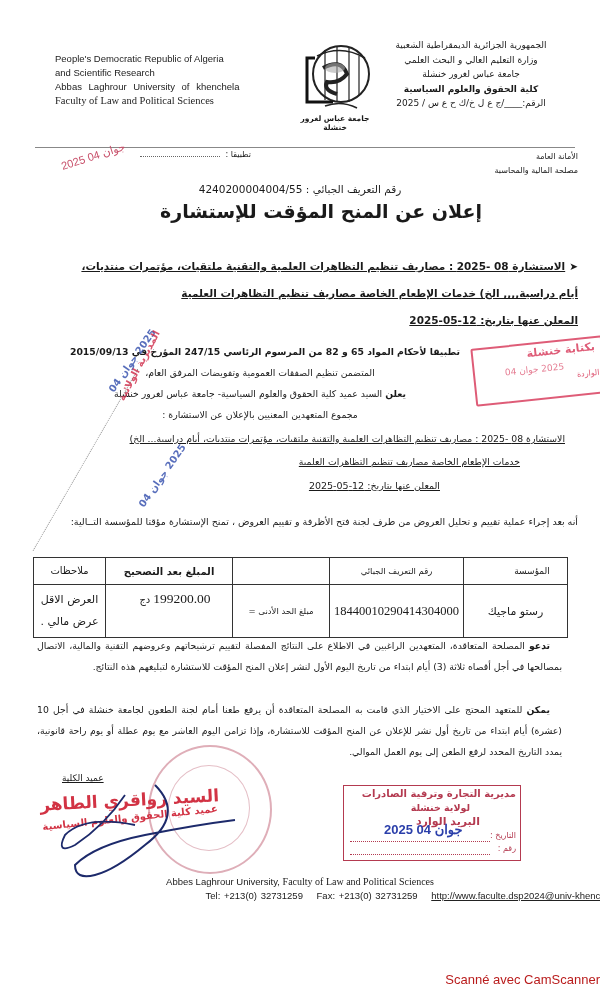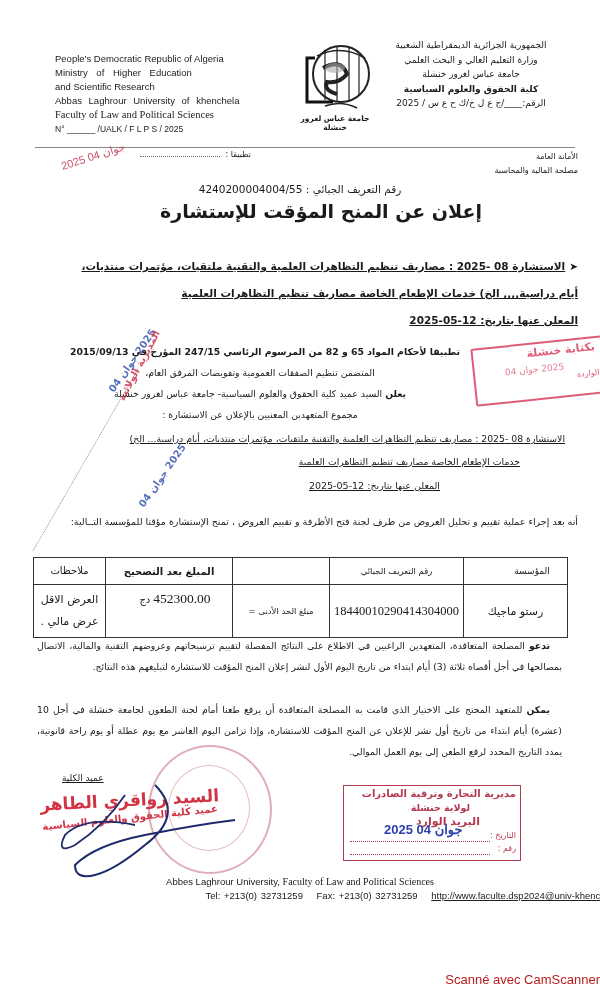--- a/index.html
+++ b/index.html
@@ -76,25 +76,23 @@
   .stamp-box2 .r2 { position: absolute; right: 4px; top: 58px; font-size: 8px; }
   .stamp-box2 .dl { position: absolute; left: 6px; width: 140px; border-bottom: 1px dotted #b43a50; }
 </style>
 </head>
 <body>
 
 <div class="page">
 
   <div class="abs en hdr-en">
     <div>People's Democratic Republic of Algeria</div>
-    <div style="word-spacing:6px;">Ministry  of  Higher  Education</div>
     <div>and Scientific Research</div>
     <div style="word-spacing:4px;">Abbas  Laghrour  University  of  khenchela</div>
     <div class="serif">Faculty of Law and Political Sciences</div>
-    <div style="font-size:8.5px;">N°  ______ /UALK / F L P S / 2025</div>
   </div>
 
   <div class="abs logo">
     <svg width="80" height="92" viewBox="0 0 80 92">
       <circle cx="46" cy="36" r="28" fill="none" stroke="#222" stroke-width="2"></circle>
       <path d="M22 18 Q46 6 70 20" fill="none" stroke="#222" stroke-width="1.5"></path>
       <path d="M30 12 L30 62 M42 8 L42 64 M54 10 L54 64 M64 18 L64 58" stroke="#222" stroke-width="1.2"></path>
       <path d="M20 20 L12 20 L12 64 L38 64" fill="none" stroke="#111" stroke-width="3"></path>
       <path d="M28 30 Q46 20 52 36 Q44 46 32 44 Q28 52 42 56" fill="none" stroke="#222" stroke-width="4"></path>
       <ellipse cx="40" cy="30" rx="10" ry="5" fill="#aaa" opacity="0.6"></ellipse>
@@ -158,21 +156,21 @@
         <th class="c-amt" style="font-size:10px;font-weight:bold;vertical-align:middle;padding-top:2px !important;">المبلغ بعد التصحيح</th>
         <th class="c-note" style="font-size:10px;">ملاحظات</th>
       </tr>
     </thead>
     <tbody>
       <tr>
         <td class="c-org">رستو ماجيك</td>
         <td class="c-tax">18440010290414304000</td>
         <td class="c-min">مبلغ الحد الأدنى =</td>
         <td class="c-amt">
-          <span class="num">452300.00</span>
+          <span class="num">199200.00</span>
           <span class="cur">دج</span>
         </td>
         <td class="c-note">
           <div>العرض الاقل</div>
           <div>عرض مالي .</div>
         </td>
       </tr>
     </tbody>
   </table>
 

